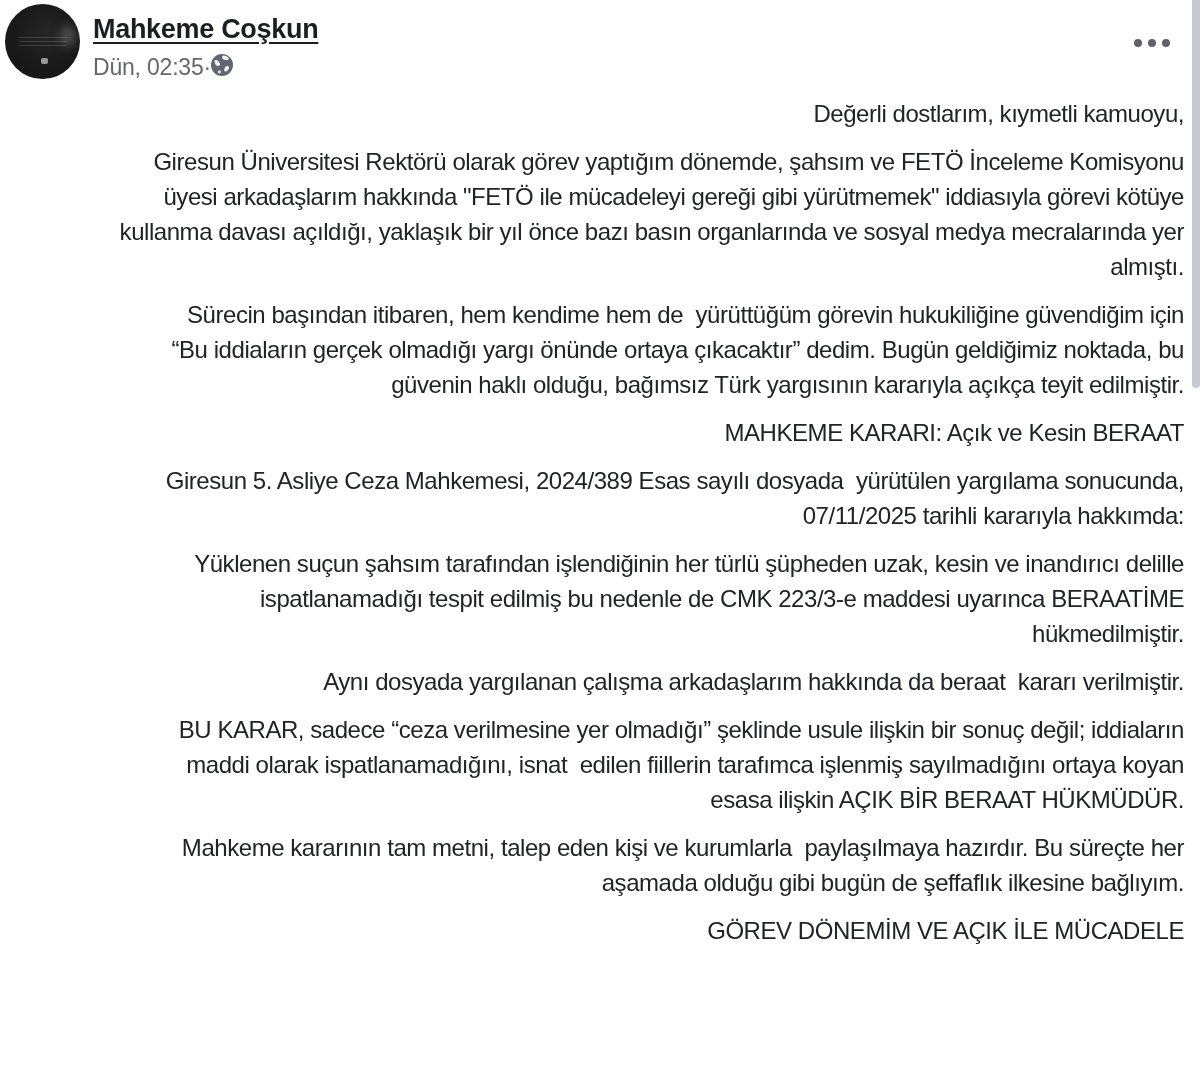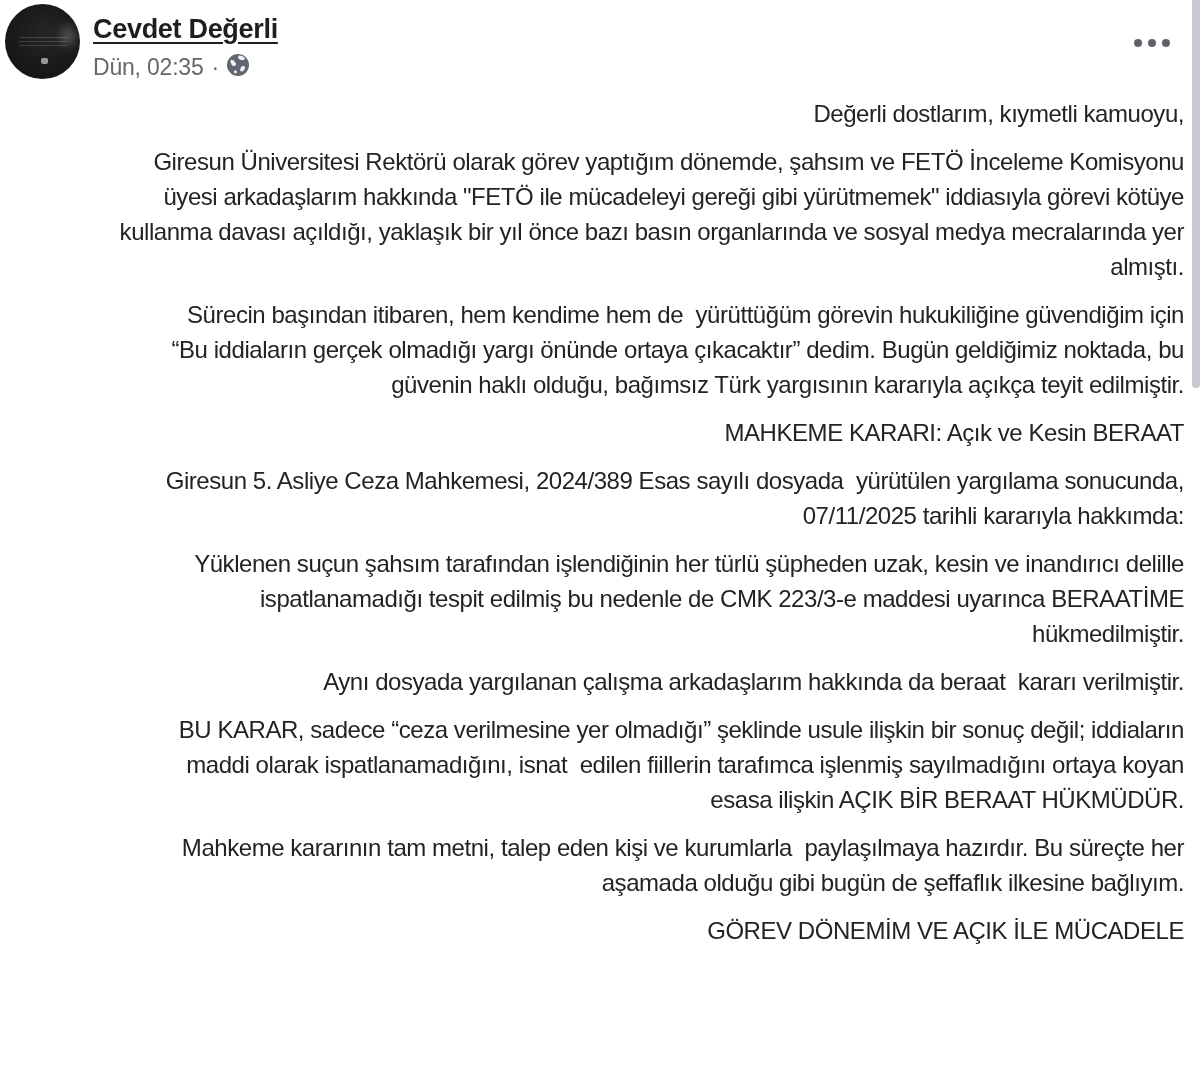--- a/index.html
+++ b/index.html
@@ -71,21 +71,20 @@
     color: #1c1e21;
     letter-spacing: -0.3px;
     text-decoration: underline;
     text-underline-offset: 4px;
     cursor: pointer;
   }
   .meta {
     margin-top: 7px;
     display: flex;
     align-items: center;
-    gap: 8px;
     font-size: 23px;
     color: #65676b;
     letter-spacing: -0.2px;
   }
   .meta .sep { color: #65676b; }
   .globe { display: inline-block; margin-top: 2px; }
 
   .options-button {
     position: absolute;
     top: 26px; right: 20px;
@@ -141,21 +140,21 @@
 
   <div class="post-header">
 
     <div class="avatar">
       <div class="avatar-glow"></div>
       <div class="avatar-lines"></div>
       <div class="avatar-dot"></div>
     </div>
 
     <div class="header-text">
-      <a class="author">Cevdet Değerli</a>
+      <a class="author">Mahkeme Coşkun</a>
       <div class="meta">
         <span>Dün, 02:35</span>
         <span class="sep">·</span>
         <span class="globe">
           <svg width="22" height="22" viewBox="0 0 16 16" aria-hidden="true">
             <circle cx="8" cy="8" r="8" fill="#606770"></circle>
             <path d="M2.6 4.6c1.2-.6 2.4-.2 2.9.9.5 1 1.6 1.4.9 2.5-.7 1.1-2.4.8-3.1-.4-.5-.9-.9-2.2-.7-3z" fill="#ffffff" opacity="0.92"></path>
             <path d="M8.6 1.2c1.8-.2 3.6.7 4.5 2.1-.4 1.1-1.5 1.4-2.6 1.1-1.1-.3-2.3-.6-2.4-1.6-.1-.8.1-1.5.5-1.6z" fill="#ffffff" opacity="0.92"></path>
             <path d="M11.2 8.8c1.1-.2 2.3.4 1.9 1.6-.4 1.2-1.8 2.8-2.9 2.3-1.1-.5-.6-2.2 0-2.9.4-.5.5-.9 1-1z" fill="#ffffff" opacity="0.92"></path>
             <path d="M5.9 11.9c.8 0 1.5.6 1.3 1.4-.2.8-1 1-1.7.7-.7-.3-.6-2.1.4-2.1z" fill="#ffffff" opacity="0.85"></path>

